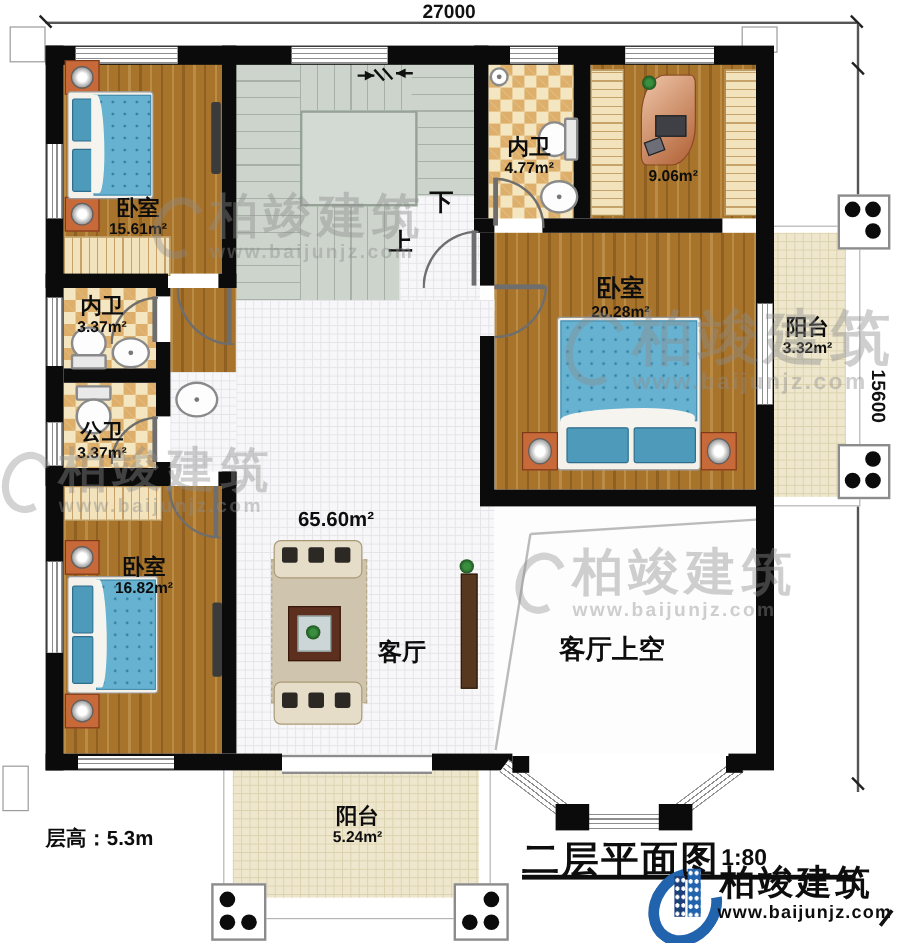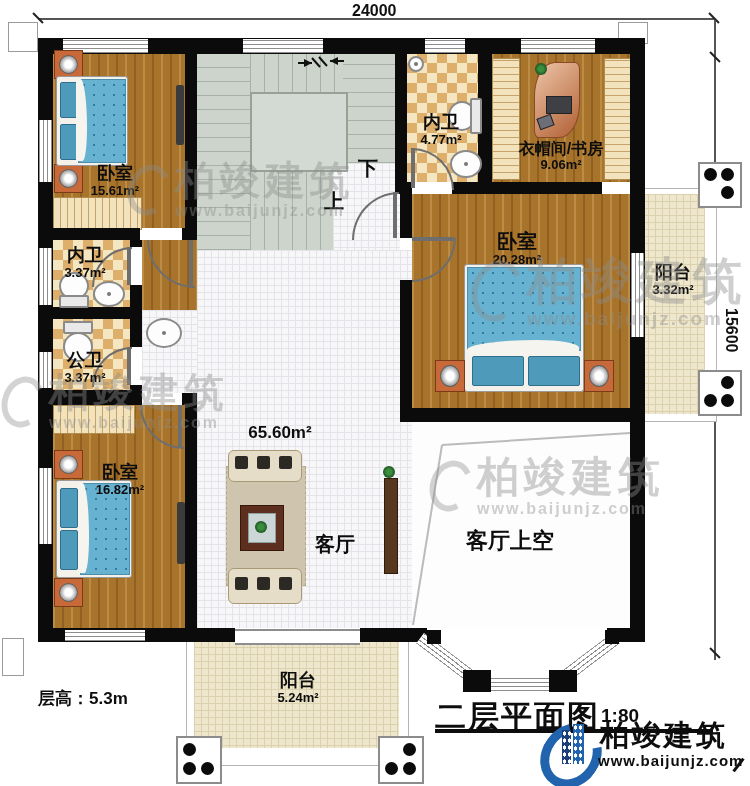--- a/index.html
+++ b/index.html
@@ -72,21 +72,21 @@
 </style>
 </head>
 <body>
 
 <div id="plan">
 
   <div class="a corner" style="left:8px;top:22px;width:28px;height:28px;"></div>
   <div class="a corner" style="left:618px;top:22px;width:28px;height:20px;"></div>
   <div class="a corner" style="left:2px;top:638px;width:20px;height:36px;"></div>
 
-  <div class="dimtext" style="left:352px;top:2px;">24000</div>
+  <div class="dimtext" style="left:352px;top:2px;">27000</div>
   <div class="dimline" style="left:38px;top:18px;width:676px;height:2px;"></div>
   <div class="tick" style="left:31px;top:17px;"></div>
   <div class="tick" style="left:707px;top:17px;"></div>
 
   <div class="dimline" style="left:714px;top:20px;width:2px;height:640px;"></div>
   <div class="dimtext" style="left:740px;top:308px;transform:rotate(90deg);transform-origin:0 0;">15600</div>
   <div class="tick" style="left:708px;top:56px;"></div>
   <div class="tick" style="left:708px;top:652px;"></div>
 
   <div class="a wood" style="left:53px;top:53px;width:132px;height:175px;"></div>
@@ -295,21 +295,20 @@
 
   <div class="lbl" style="left:60px;top:163px;width:110px;">
     <span class="nm">卧室</span>
     <span class="ar">15.61m²</span>
   </div>
   <div class="lbl" style="left:403px;top:112px;width:76px;">
     <span class="nm">内卫</span>
     <span class="ar">4.77m²</span>
   </div>
   <div class="lbl" style="left:492px;top:140px;width:138px;">
-    <span class="nm" style="font-size:16px;">衣帽间/书房</span>
     <span class="ar">9.06m²</span>
   </div>
   <div class="lbl" style="left:462px;top:230px;width:110px;">
     <span class="nm" style="font-size:20px;">卧室</span>
     <span class="ar">20.28m²</span>
   </div>
   <div class="lbl" style="left:642px;top:262px;width:62px;">
     <span class="nm">阳台</span>
     <span class="ar">3.32m²</span>
   </div>

